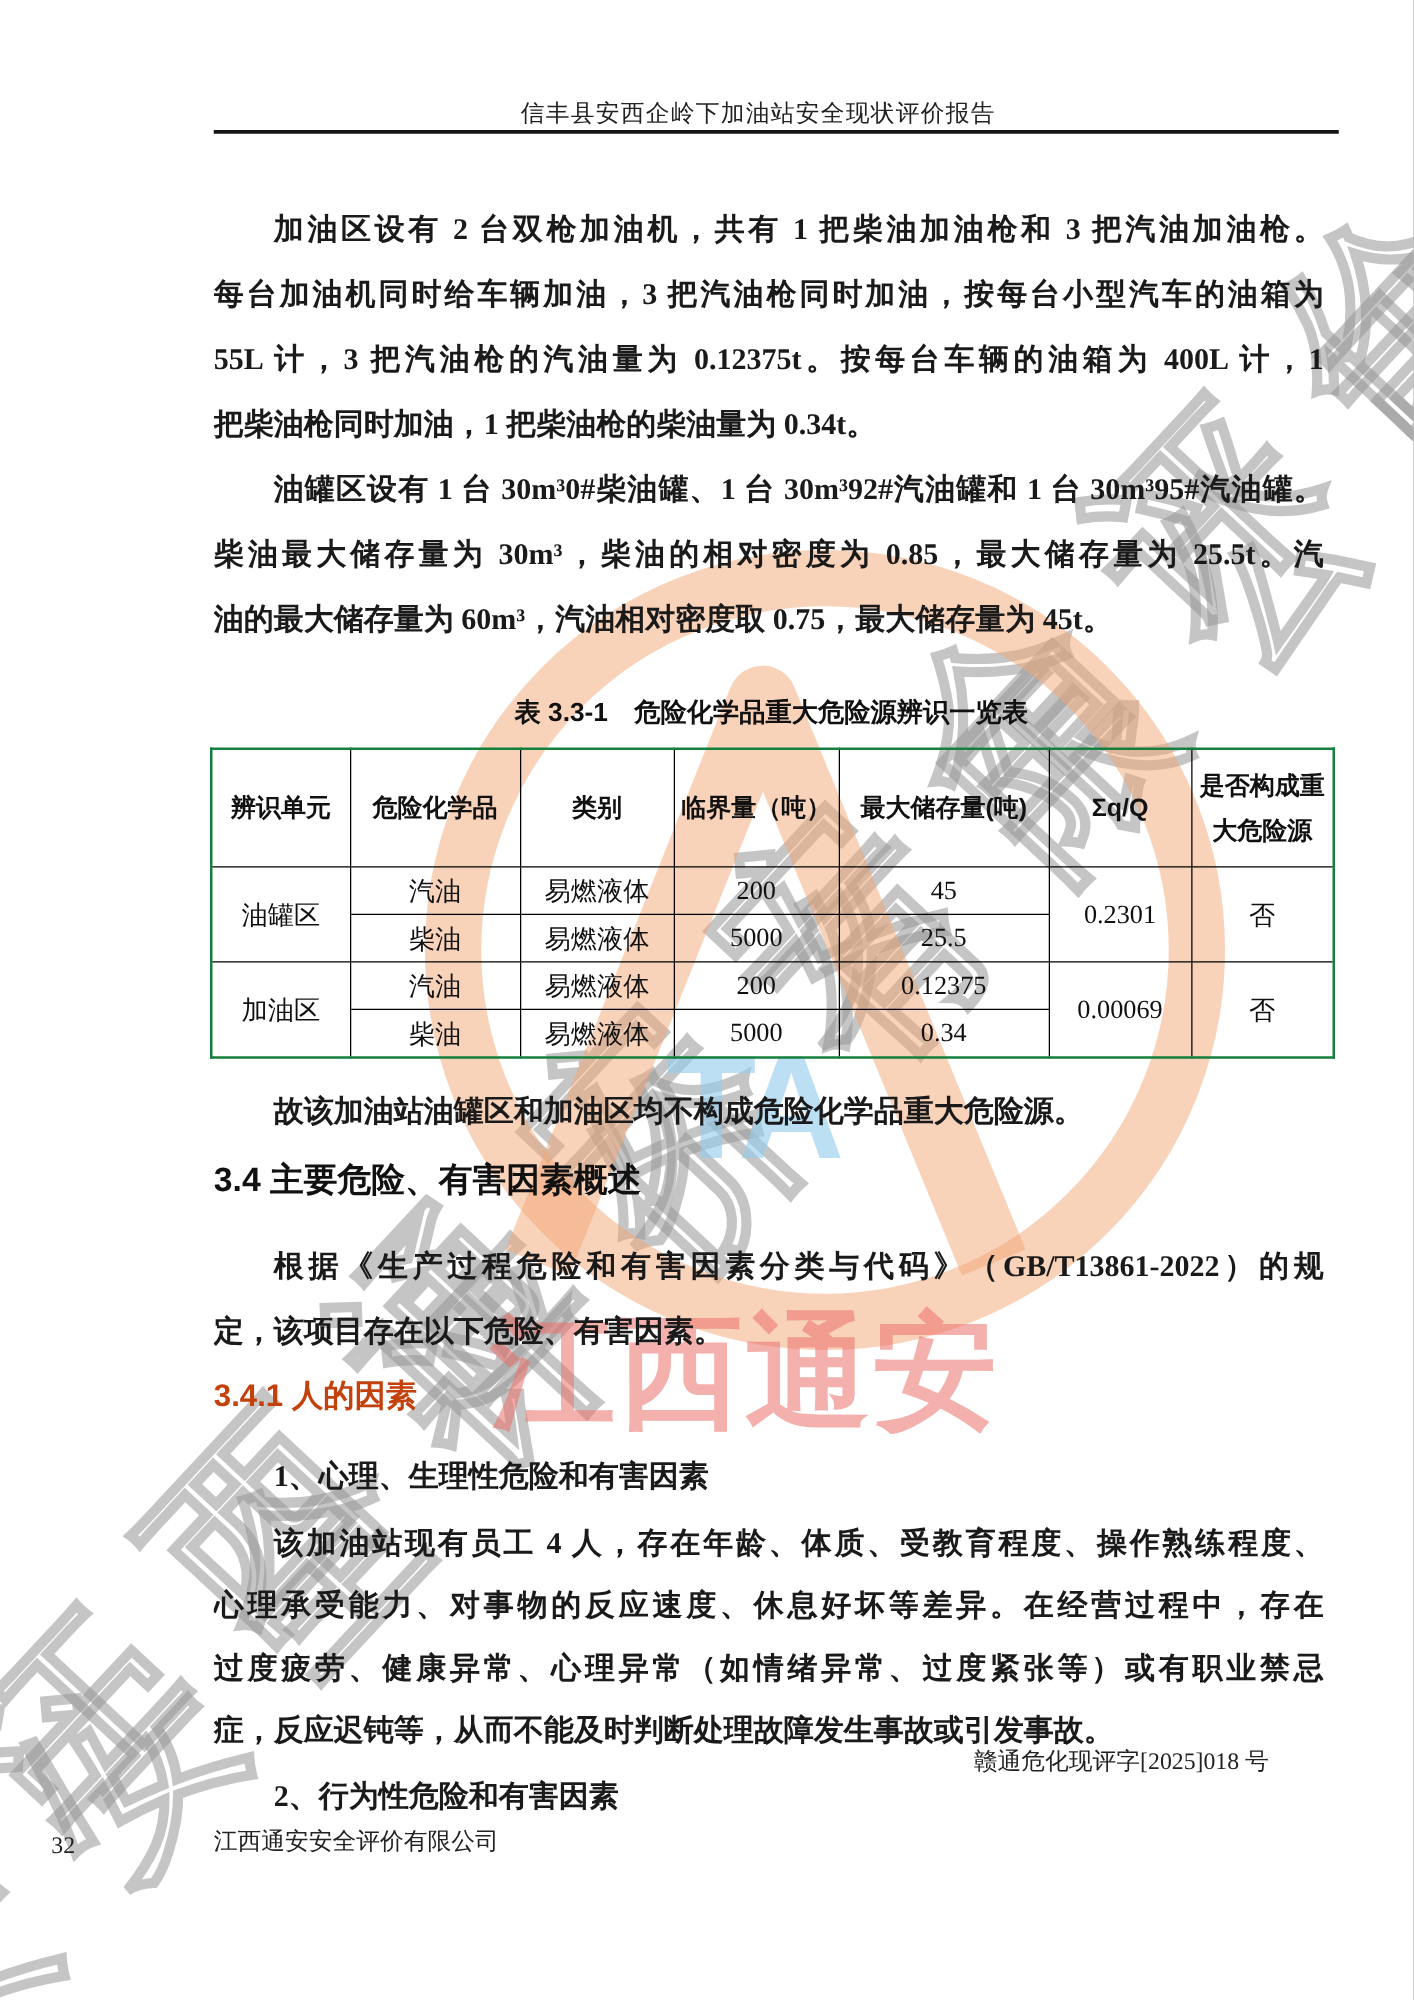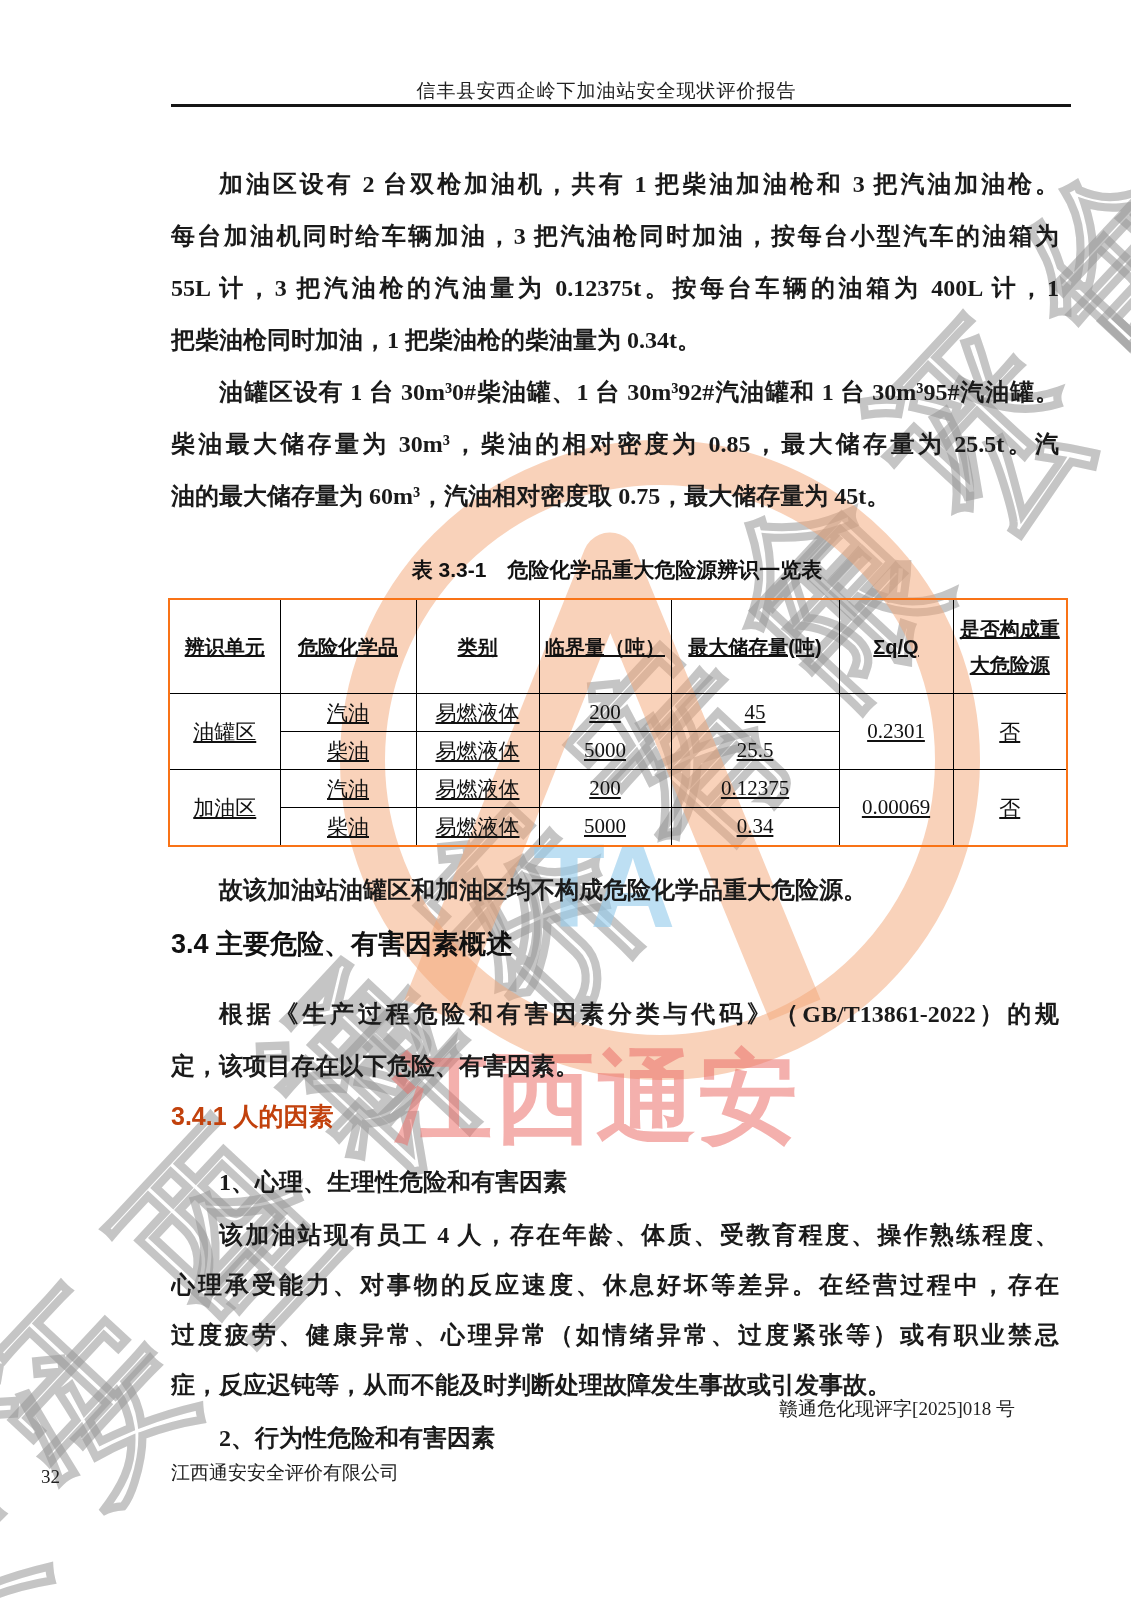--- a/index.html
+++ b/index.html
@@ -34,21 +34,21 @@
   .caption{position:absolute;left:127px;width:898px;text-align:center;
            font-family:"Liberation Sans",sans-serif;font-weight:bold;font-size:21px;color:#111;}
   .h2{position:absolute;left:130px;font-family:"Liberation Sans",sans-serif;
       font-weight:bold;font-size:27px;color:#111;}
   .h3{position:absolute;left:130px;font-family:"Liberation Sans",sans-serif;
       font-weight:bold;font-size:25px;color:#c2410c;}
   table.idt{position:absolute;left:127px;top:598px;width:898px;border-collapse:collapse;
             table-layout:fixed;font-size:21px;color:#111;}
   table.idt td,table.idt th{border:1px solid #000;text-align:center;vertical-align:middle;
             padding:0 2px;overflow:hidden;}
-  table.idt{border:2px solid #f97316;text-decoration:underline;}
+  table.idt{border:2px solid #15803d;}
   table.idt th{font-family:"Liberation Sans",sans-serif;font-weight:bold;height:93px;
                line-height:1.8;font-size:20px;}
   table.idt td{height:37px;font-family:"Liberation Serif",serif;}
   .footer-left{position:absolute;left:130px;top:1460px;font-size:19px;color:#222;}
   .footer-page{position:absolute;left:0;top:1466px;width:1131px;text-align:left;
                font-size:19px;color:#222;}
   .footer-right{position:absolute;right:116px;top:1396px;font-size:19px;color:#222;}
 </style>
 </head>
 <body>

